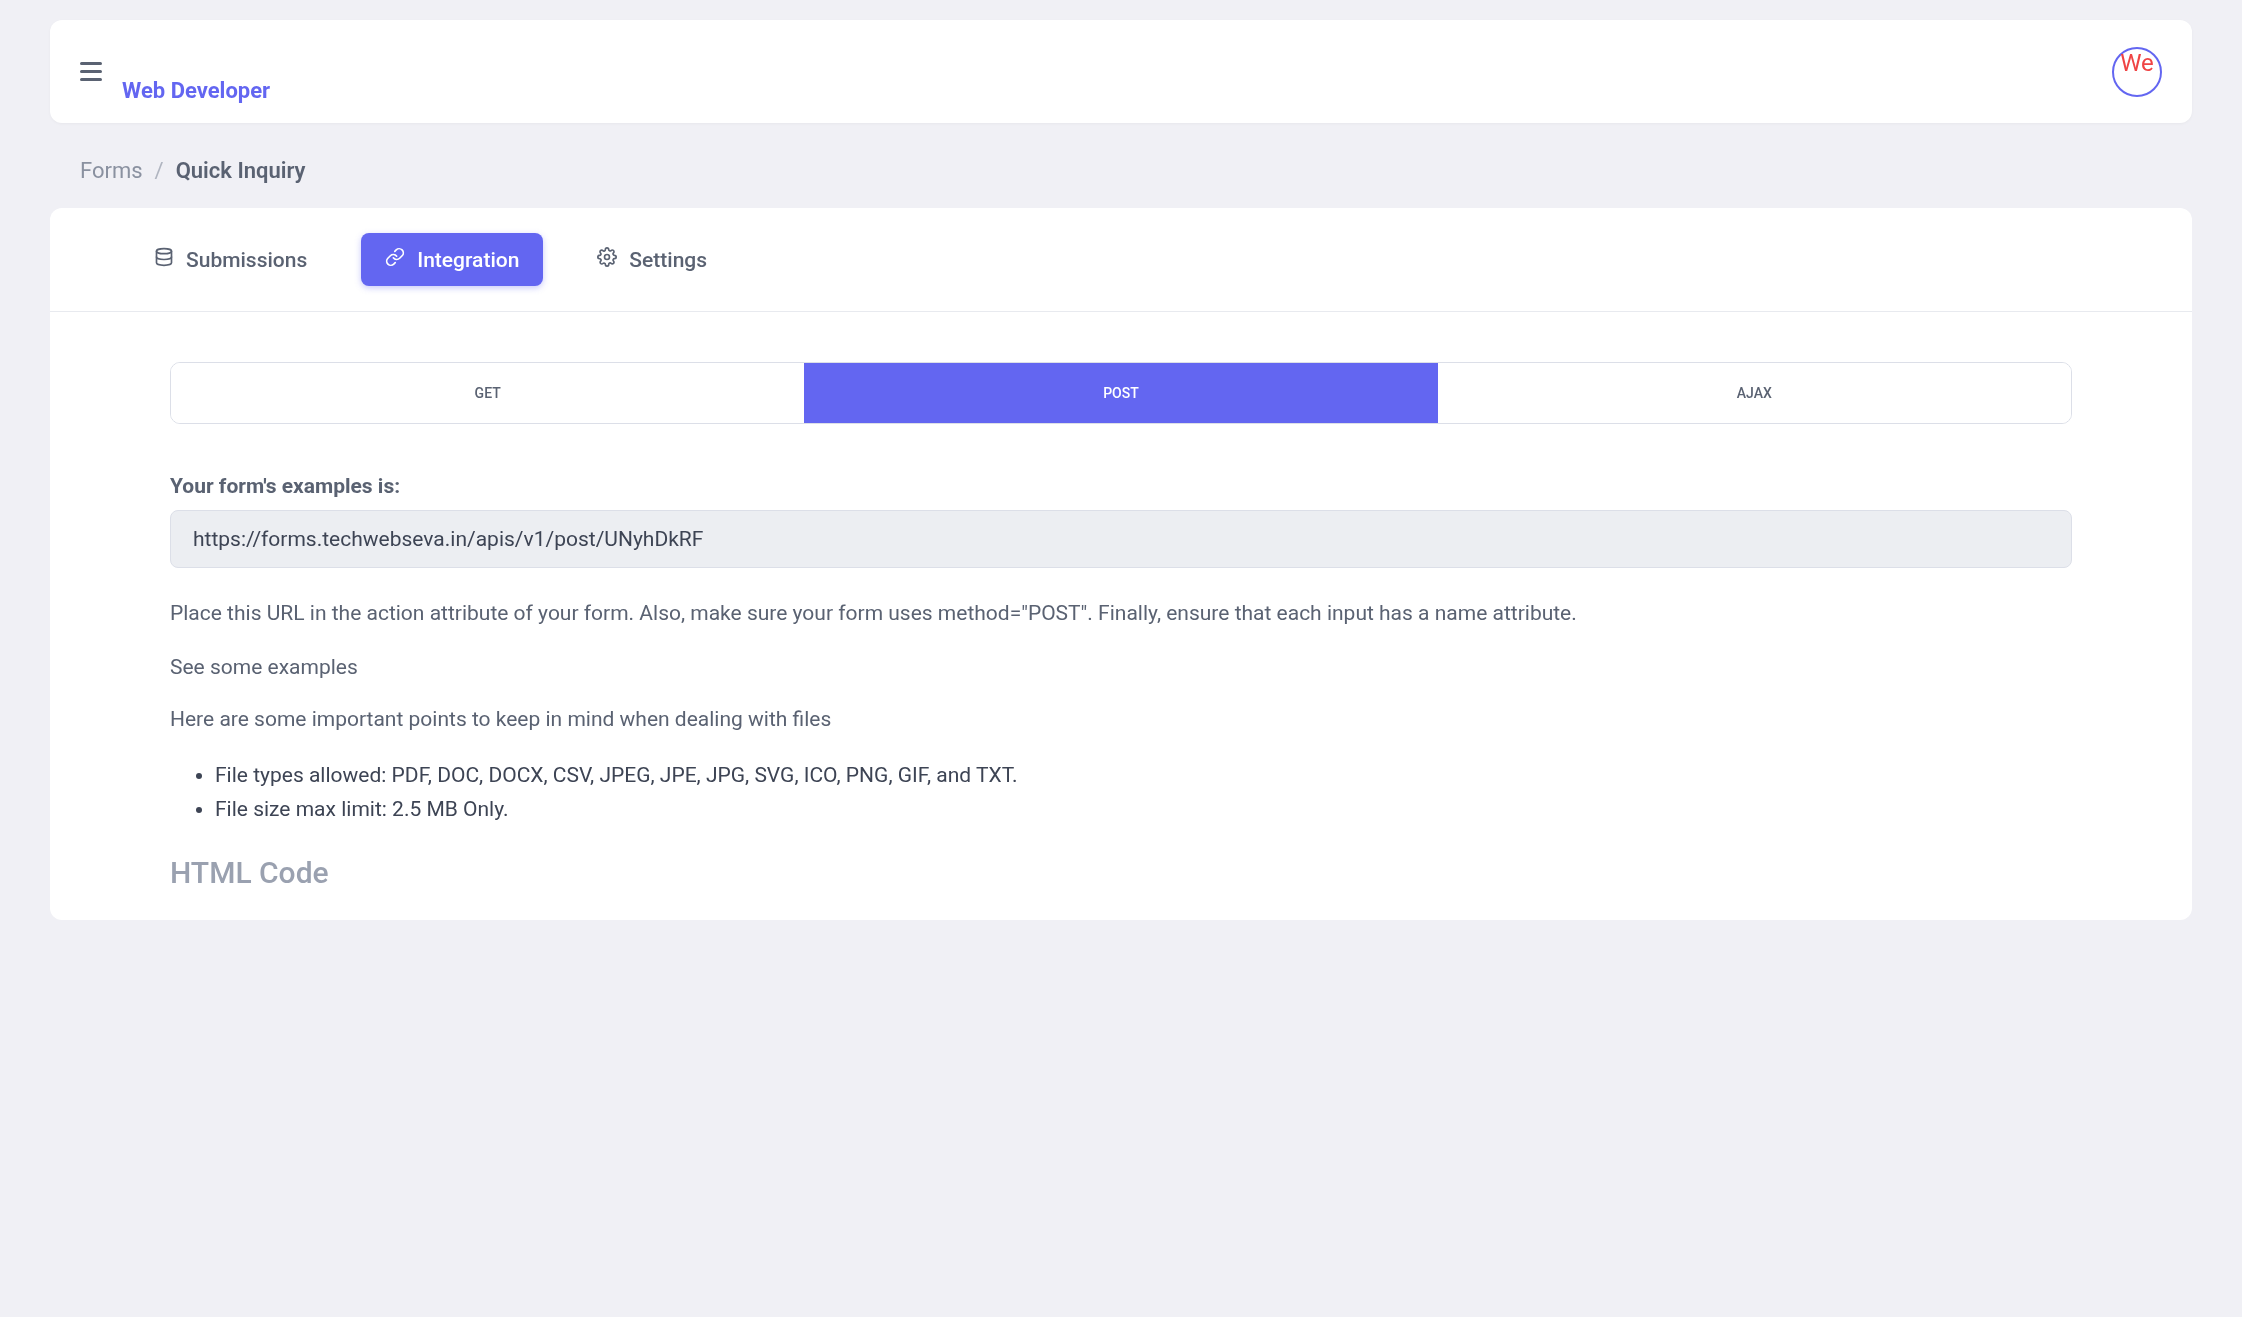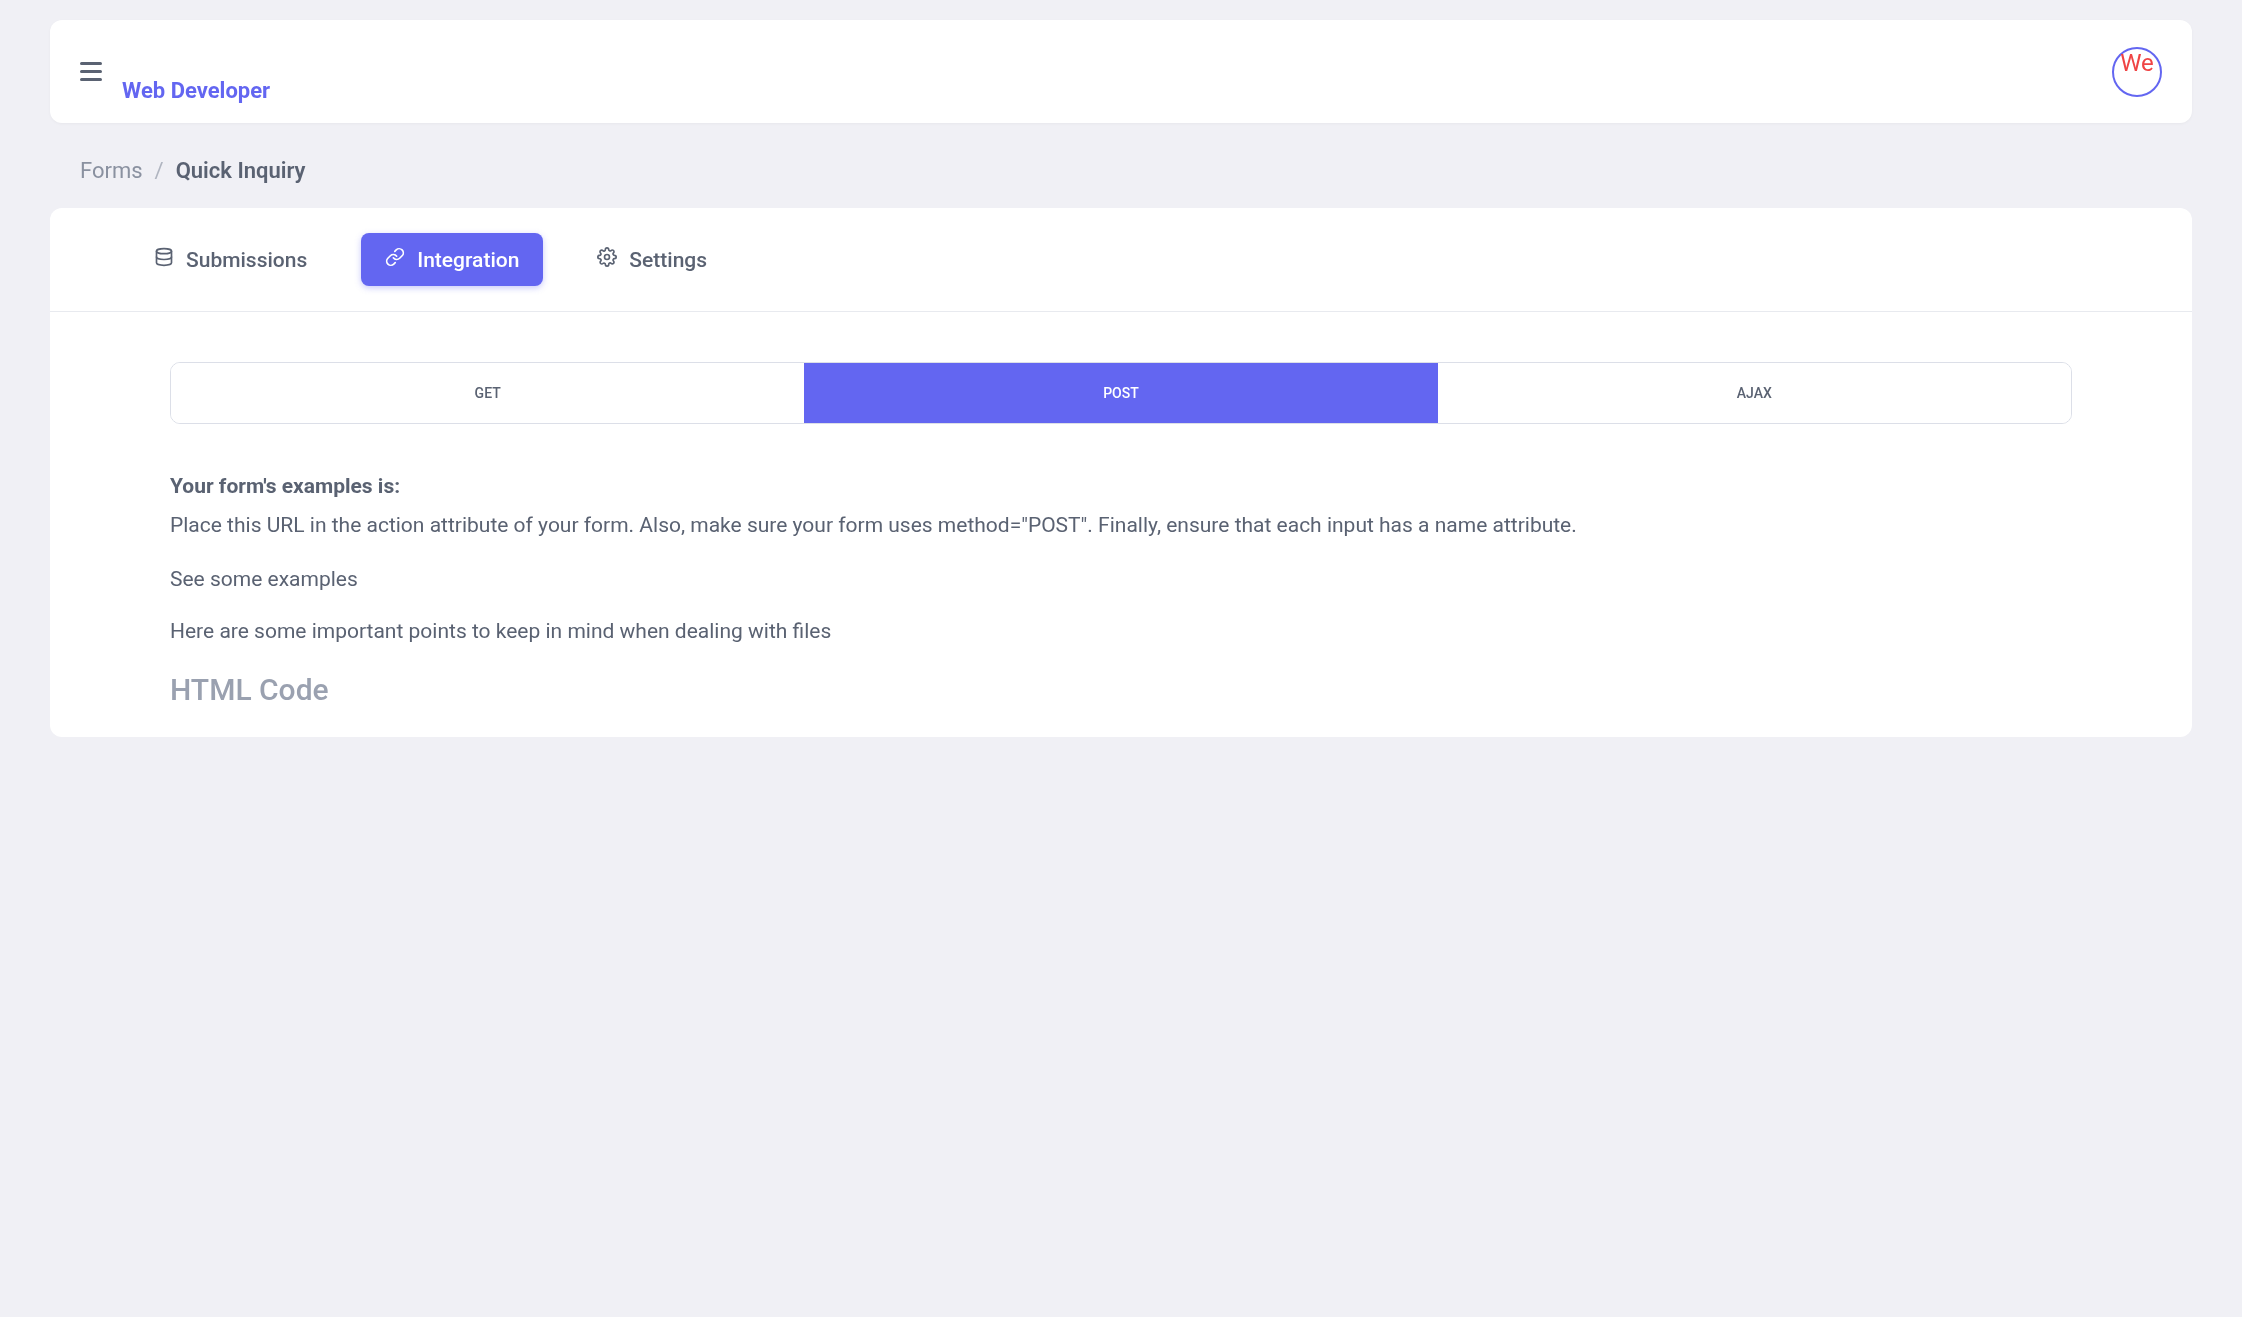--- a/index.html
+++ b/index.html
@@ -228,22 +228,27 @@
   </div>
 
   <div class="content">
     <div class="method-tabs">
       <div class="method-tab">GET</div>
       <div class="method-tab active">POST</div>
       <div class="method-tab">AJAX</div>
     </div>
 
     <div class="label">Your form's examples is:</div>
+    <div class="endpoint-box">https://forms.techwebseva.in/apis/v1/post/UNyhDkRF</div>
 
     <div class="desc">Place this URL in the action attribute of your form. Also, make sure your form uses method="POST". Finally, ensure that each input has a name attribute.</div>
 
     <div class="link-text">See some examples</div>
 
     <div class="desc">Here are some important points to keep in mind when dealing with files</div>
+    <ul class="bullets">
+      <li>File types allowed: PDF, DOC, DOCX, CSV, JPEG, JPE, JPG, SVG, ICO, PNG, GIF, and TXT.</li>
+      <li>File size max limit: 2.5 MB Only.</li>
+    </ul>
 
     <div class="section-heading">HTML Code</div>
   </div>
 </div>
 
 </body></html>

